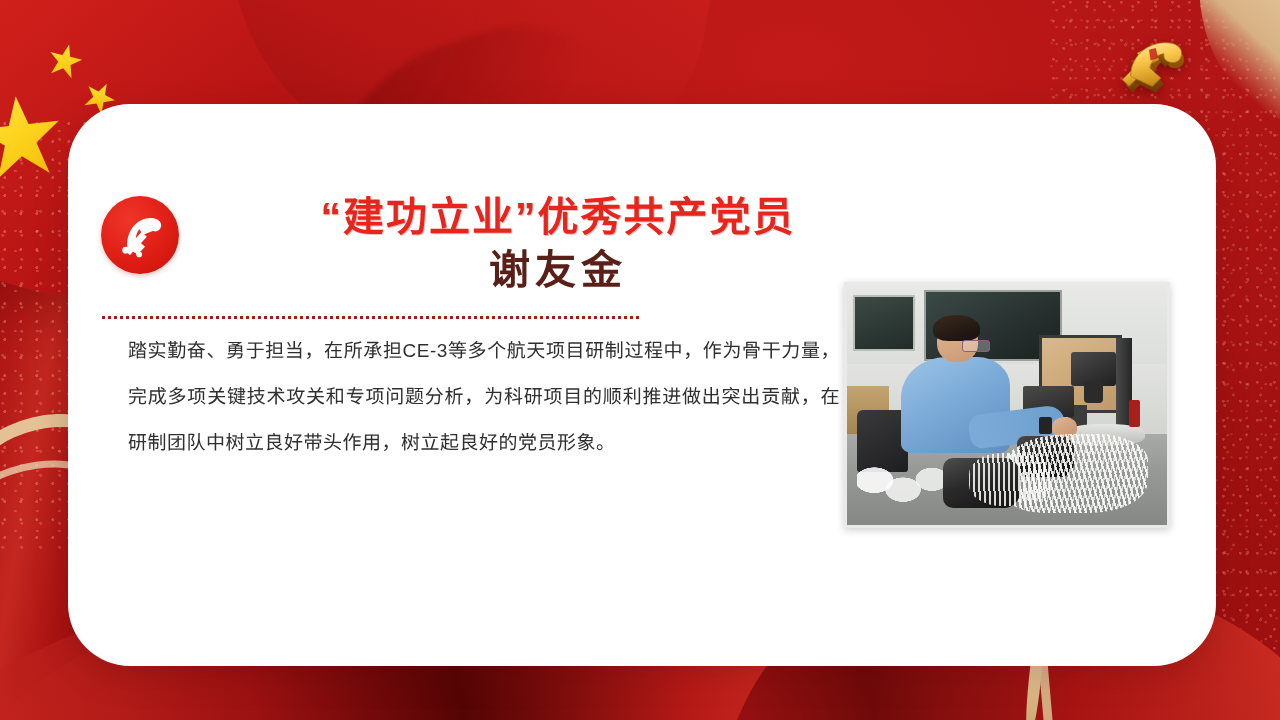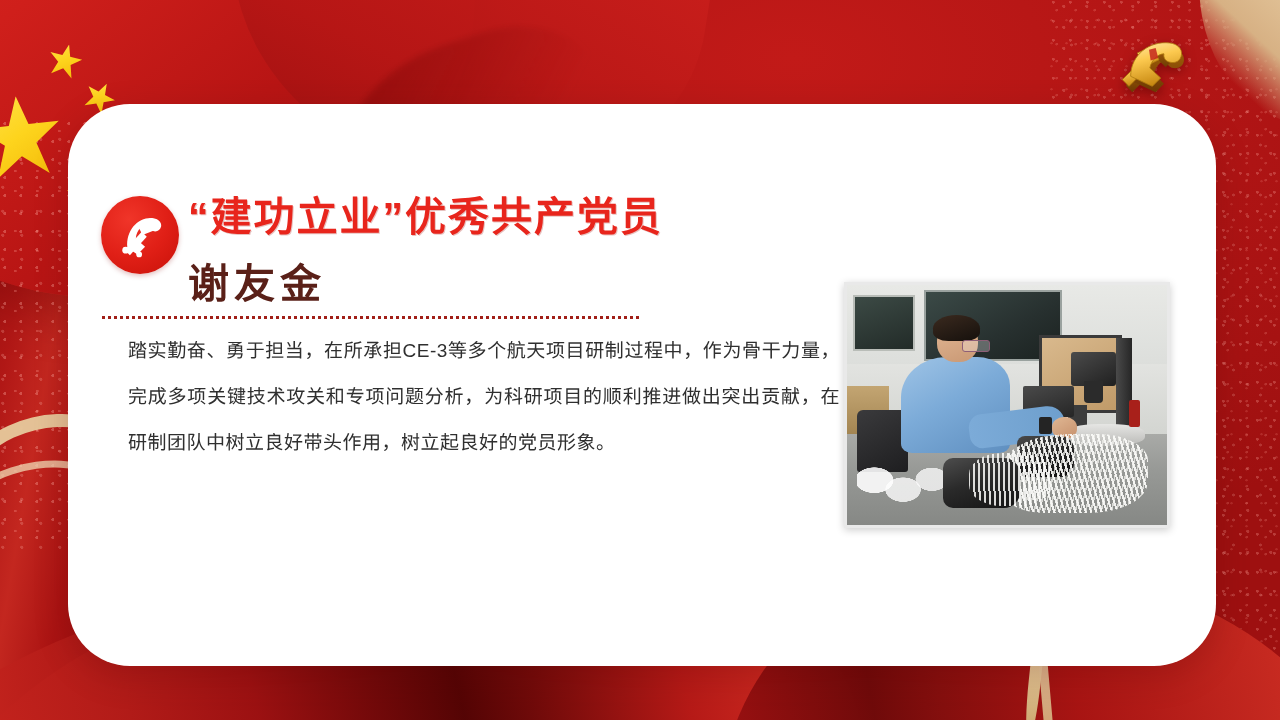--- a/index.html
+++ b/index.html
@@ -204,37 +204,38 @@
     background: radial-gradient(circle at 36% 30%, #f03529 0%, #e01f16 52%, #c71109 100%);
     display: flex; align-items: center; justify-content: center;
     box-shadow: 0 2px 5px rgba(140,0,0,.25);
   }
   .badge svg { width: 54px; height: 54px; }
 
   .title-block {
     position: absolute;
     left: 120px; top: 88px;
     width: 740px;
+    text-align: center;
   }
   .title-main {
     font-size: 41px;
     font-weight: 700;
     color: #e8251c;
     letter-spacing: 2px;
     line-height: 1.22;
     white-space: nowrap;
     text-shadow: 1px 1px 0 rgba(160,10,5,.25);
   }
   .title-name {
     font-size: 41px;
     font-weight: 700;
     color: #5a2018;
     letter-spacing: 5px;
     line-height: 1.30;
-    margin-top: 16px;
+    margin-top: 2px;
   }
 
   .divider {
     position: absolute;
     left: 34px; top: 212px;
     width: 540px;
     height: 3px;
     background-image: linear-gradient(90deg, #a11f18 0 50%, transparent 50% 100%);
     background-size: 6px 3px;
     background-repeat: repeat-x;

